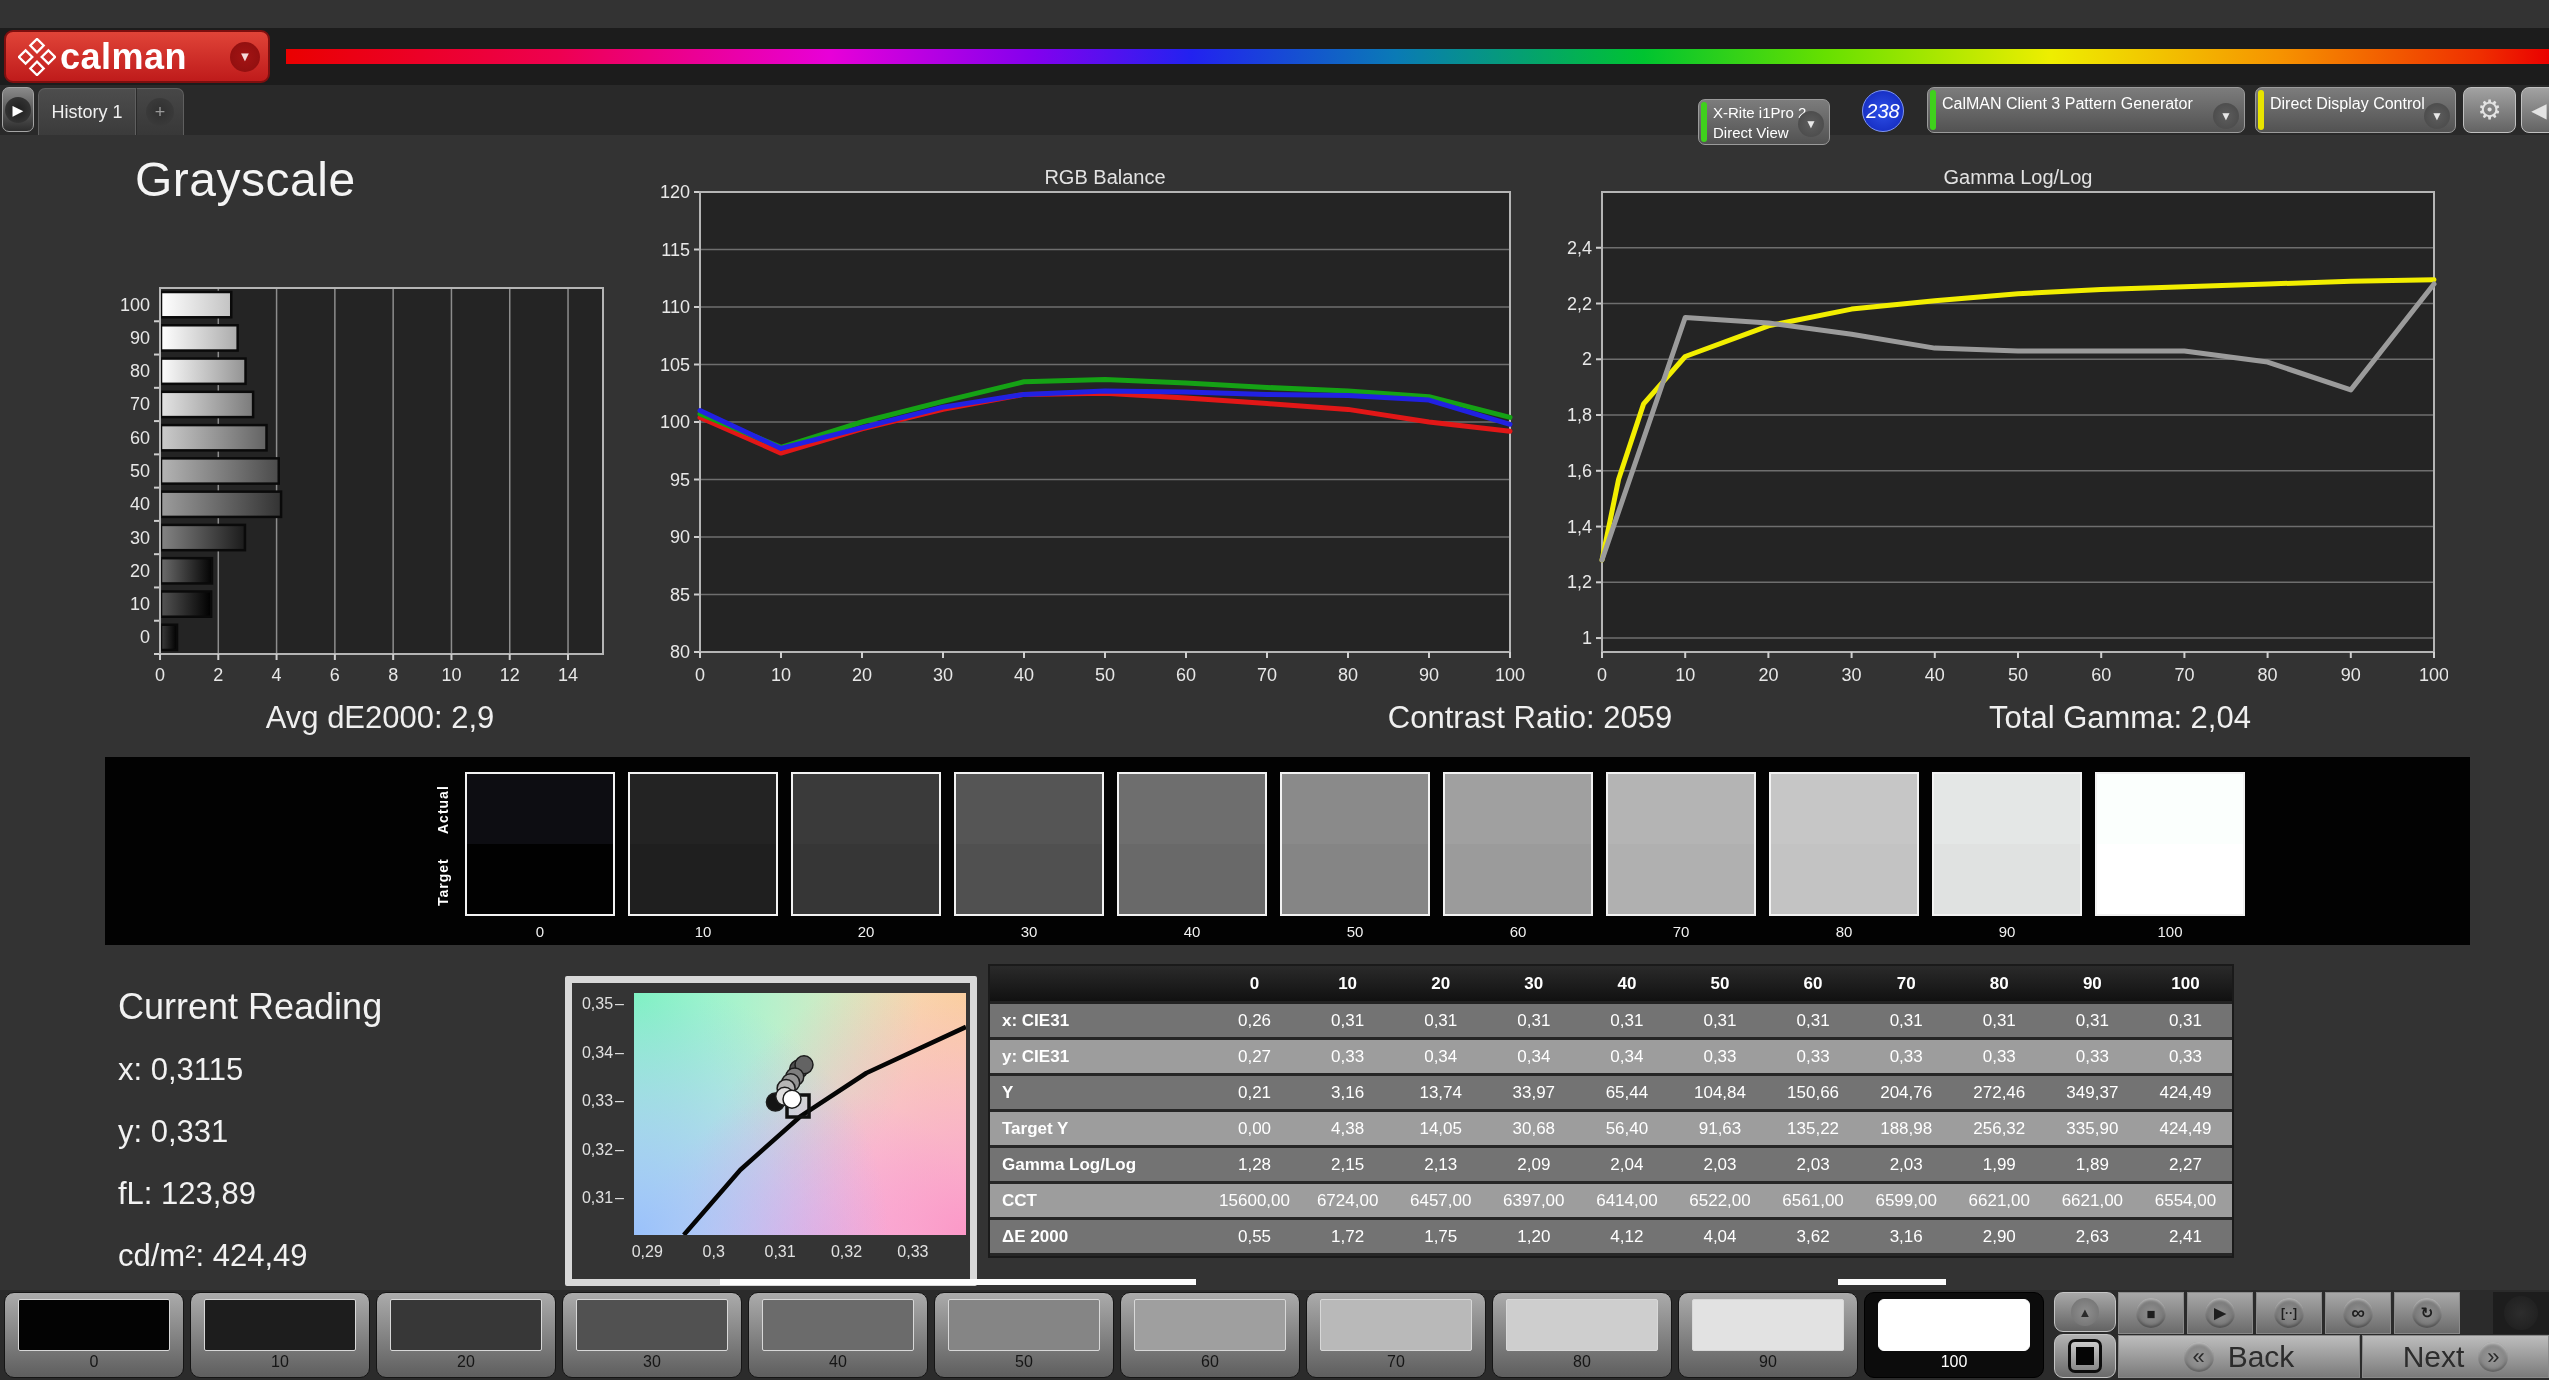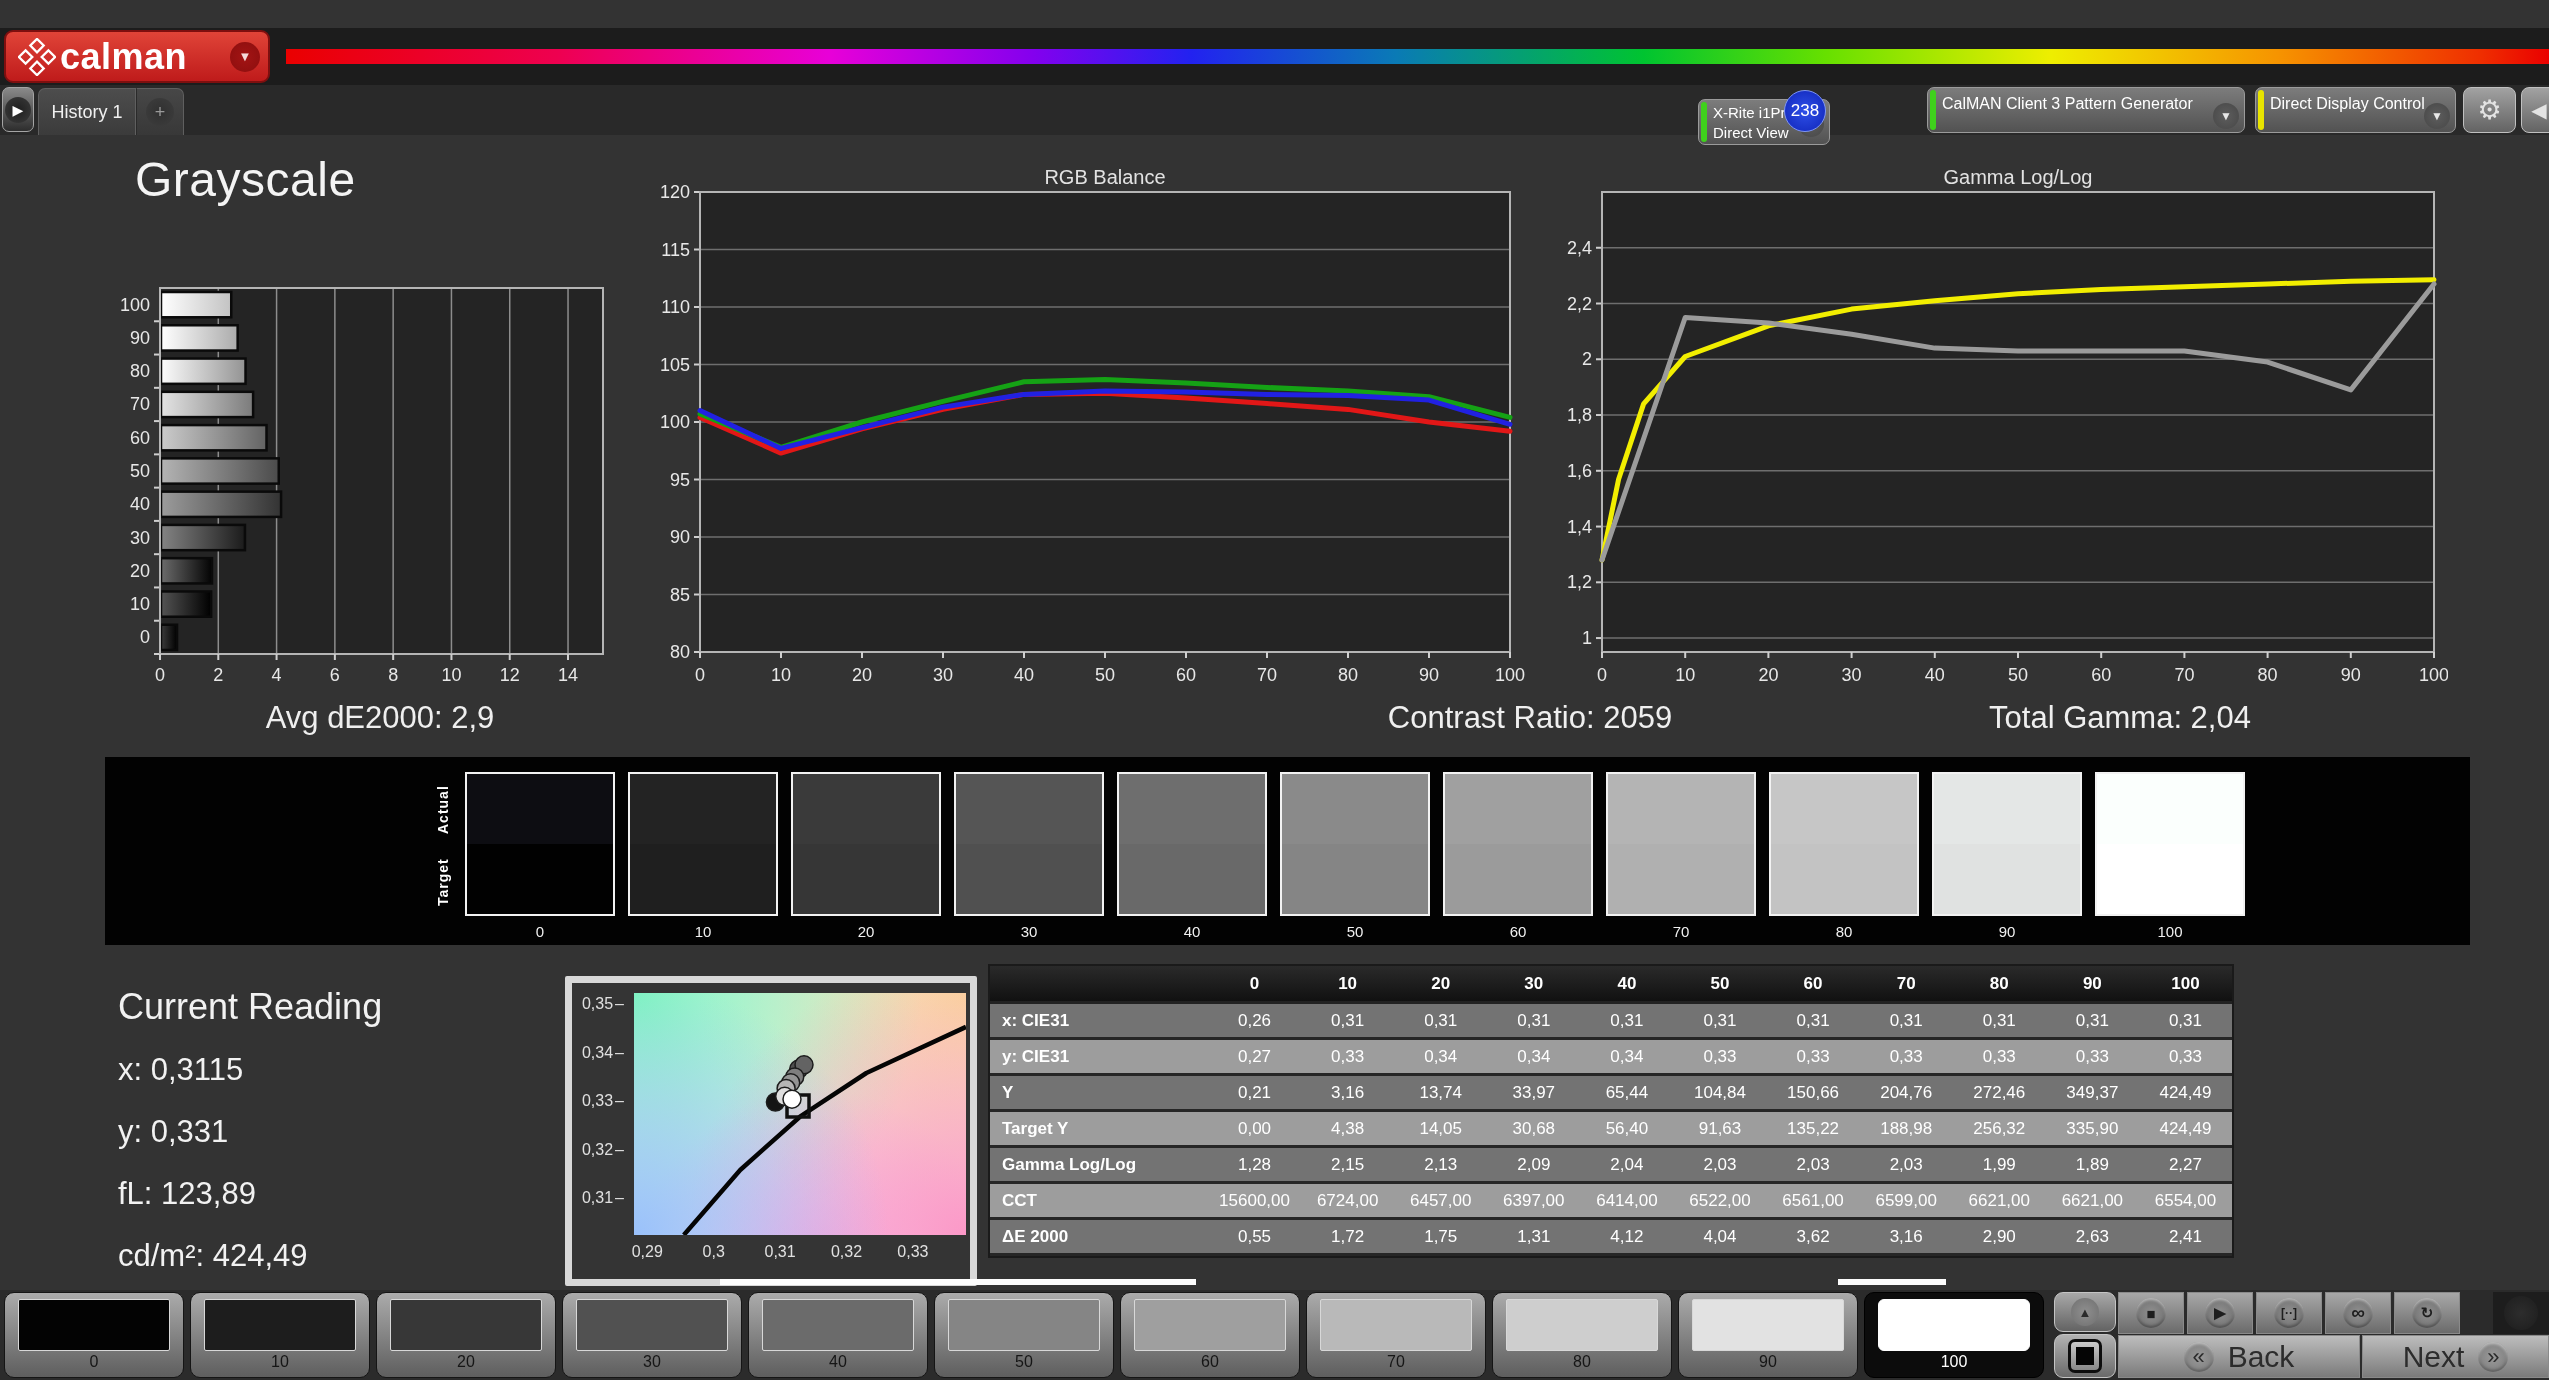--- a/index.html
+++ b/index.html
@@ -27,21 +27,21 @@
   #tab-scroll-btn{position:absolute;left:2px;top:2px;width:32px;height:45px;border-radius:7px;background:linear-gradient(#8a8a8a,#2d2d2d);border:1px solid #a5a5a5;display:flex;align-items:center;justify-content:center;}
   #tab-scroll-btn .inner{width:26px;height:26px;border-radius:50%;background:radial-gradient(#1f1f1f,#3c3c3c);color:#fff;font-size:14px;display:flex;align-items:center;justify-content:center;}
   #history-tab{position:absolute;left:38px;top:3px;width:98px;height:47px;background:linear-gradient(#4d4d4d,#3b3b3b);border:1px solid #5f5f5f;border-bottom:none;border-radius:7px 0 0 0;color:#f0f0f0;font-size:18px;display:flex;align-items:center;justify-content:center;}
   #new-tab-btn{position:absolute;left:136px;top:3px;width:48px;height:47px;background:linear-gradient(#474747,#383838);border:1px solid #5f5f5f;border-left:1px solid #2a2a2a;border-bottom:none;border-radius:0 7px 0 0;display:flex;align-items:center;justify-content:center;}
   #new-tab-btn .plus-circle{width:28px;height:28px;border-radius:50%;background:radial-gradient(#303030,#3e3e3e);color:#9a9a9a;font-size:18px;display:flex;align-items:center;justify-content:center;}
   .device-drop{position:absolute;top:2px;height:46px;background:linear-gradient(#7c7c7c,#525252);border:1px solid #9b9b9b;border-radius:7px;color:#fff;overflow:hidden;}
   .device-drop .stripe{position:absolute;left:2px;top:2px;bottom:2px;width:6px;border-radius:3px;}
   .device-drop .dd-text{position:absolute;left:14px;top:3px;font-size:15px;line-height:20px;white-space:nowrap;}
   .device-drop .dd-chevron{position:absolute;right:5px;top:11px;width:26px;height:26px;border-radius:50%;background:radial-gradient(#5d5d5d,#474747);color:#e8e8e8;font-size:12px;display:flex;align-items:center;justify-content:center;}
   #meter-drop{left:1698px;width:132px;margin-top:12px;}
-  #meter-badge{position:absolute;left:1784px;top:5px;width:42px;height:42px;border-radius:50%;background:radial-gradient(#2e50e8,#0f24b8);border:1px solid #7d95f5;color:#fff;font-size:17px;display:flex;align-items:center;justify-content:center;}
+  #meter-badge{position:absolute;left:1862px;top:5px;width:42px;height:42px;border-radius:50%;background:radial-gradient(#2e50e8,#0f24b8);border:1px solid #7d95f5;color:#fff;font-size:20px;display:flex;align-items:center;justify-content:center;font-style:italic;}
   #source-drop{left:1927px;width:318px;}
   #ddc-drop{left:2255px;width:201px;}
   .square-btn{position:absolute;top:2px;height:46px;background:linear-gradient(#a2a2a2,#636363);border:1px solid #c0c0c0;border-radius:8px;display:flex;align-items:center;justify-content:center;color:#e3e3e3;}
   #gear-btn{left:2463px;width:53px;font-size:27px;}
   #collapse-btn{left:2521px;width:36px;font-size:20px;}
   
   .chart-title{position:absolute;text-align:center;font-size:20px;color:#e2e2e2;}
   .chart-svg{position:absolute;}
   #page-title{position:absolute;left:135px;top:152px;font-size:48px;font-weight:300;color:#f4f4f4;letter-spacing:.5px;}
   .stat{position:absolute;top:700px;text-align:center;font-size:31px;color:#efefef;}
@@ -579,21 +579,21 @@
           <div class="td">6599,00</div>
           <div class="td">6621,00</div>
           <div class="td">6621,00</div>
           <div class="td">6554,00</div>
         </div>
         <div class="tr dark">
           <div class="td label">ΔE 2000</div>
           <div class="td">0,55</div>
           <div class="td">1,72</div>
           <div class="td">1,75</div>
-          <div class="td">1,31</div>
+          <div class="td">1,20</div>
           <div class="td">4,12</div>
           <div class="td">4,04</div>
           <div class="td">3,62</div>
           <div class="td">3,16</div>
           <div class="td">2,90</div>
           <div class="td">2,63</div>
           <div class="td">2,41</div>
         </div>
       </div>
   </div>

